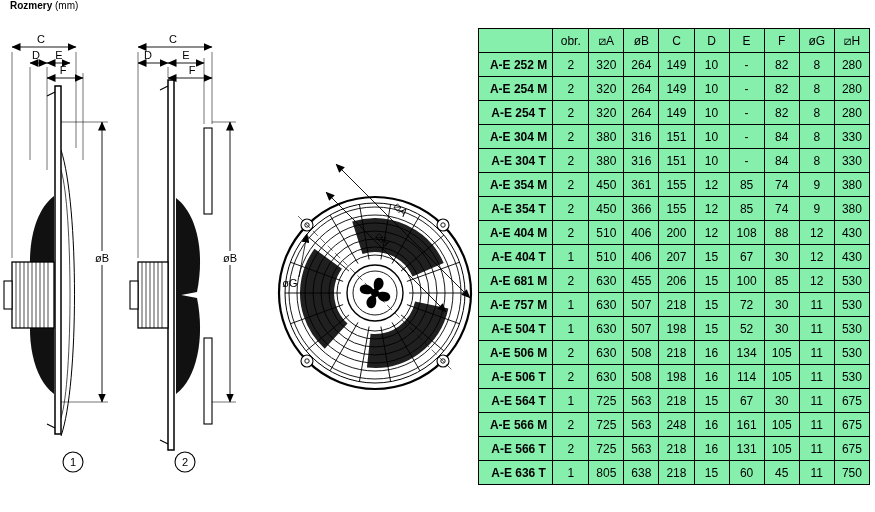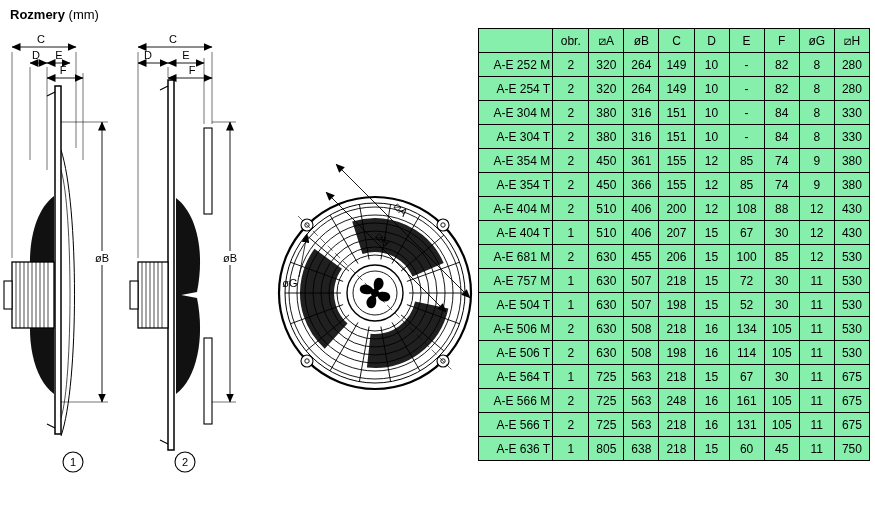--- a/index.html
+++ b/index.html
@@ -1,34 +1,34 @@
 <!DOCTYPE html>
 <html><head>
 <meta charset="utf-8">
 <style>
   html,body{margin:0;padding:0}
   body{
     width:875px;height:512px;position:relative;overflow:hidden;
     background:#fff;color:#000;
     font-family:"Liberation Sans","DejaVu Sans",sans-serif;
   }
-  .page-title{position:absolute;left:10px;top:7px;font-size:13px}
+  .page-title{position:absolute;left:10px;top:0;font-size:10px}
   .page-title .bold{font-weight:700}
   .drawing-svg{position:absolute;left:0;top:0}
   .drawing-svg text{font-family:"Liberation Sans","DejaVu Sans",sans-serif;font-size:11px;fill:#000;stroke:none}
   .dims-table{
     position:absolute;left:478px;top:28px;width:392px;
     border-collapse:collapse;table-layout:fixed;background:#86efac;
   }
   .dims-table th,.dims-table td{
     border:1px solid #000;font-size:12px;font-weight:400;
     text-align:center;vertical-align:middle;padding:1px 2px;height:21px;
     overflow:hidden;white-space:nowrap;
   }
-  .dims-table td.model{font-weight:400;text-align:right;padding-left:8px}
+  .dims-table td.model{font-weight:700;text-align:center;padding-left:8px}
 </style>
 </head>
 <body>
 
 <div class="page-title">
   <span class="bold">Rozmery</span>
   <span>(mm)</span>
 </div>
 
 <svg class="drawing-svg" width="475" height="512" viewBox="0 0 475 512">
@@ -189,32 +189,44 @@
         <td>320</td>
         <td>264</td>
         <td>149</td>
         <td>10</td>
         <td>-</td>
         <td>82</td>
         <td>8</td>
         <td>280</td>
       </tr>
       <tr>
-        <td class="model">A-E 254 T</td>
+        <td class="model">A-E 254 M</td>
         <td>2</td>
         <td>320</td>
         <td>264</td>
         <td>149</td>
         <td>10</td>
         <td>-</td>
         <td>82</td>
         <td>8</td>
         <td>280</td>
       </tr>
       <tr>
+        <td class="model">A-E 254 T</td>
+        <td>2</td>
+        <td>320</td>
+        <td>264</td>
+        <td>149</td>
+        <td>10</td>
+        <td>-</td>
+        <td>82</td>
+        <td>8</td>
+        <td>280</td>
+      </tr>
+      <tr>
         <td class="model">A-E 304 M</td>
         <td>2</td>
         <td>380</td>
         <td>316</td>
         <td>151</td>
         <td>10</td>
         <td>-</td>
         <td>84</td>
         <td>8</td>
         <td>330</td>

